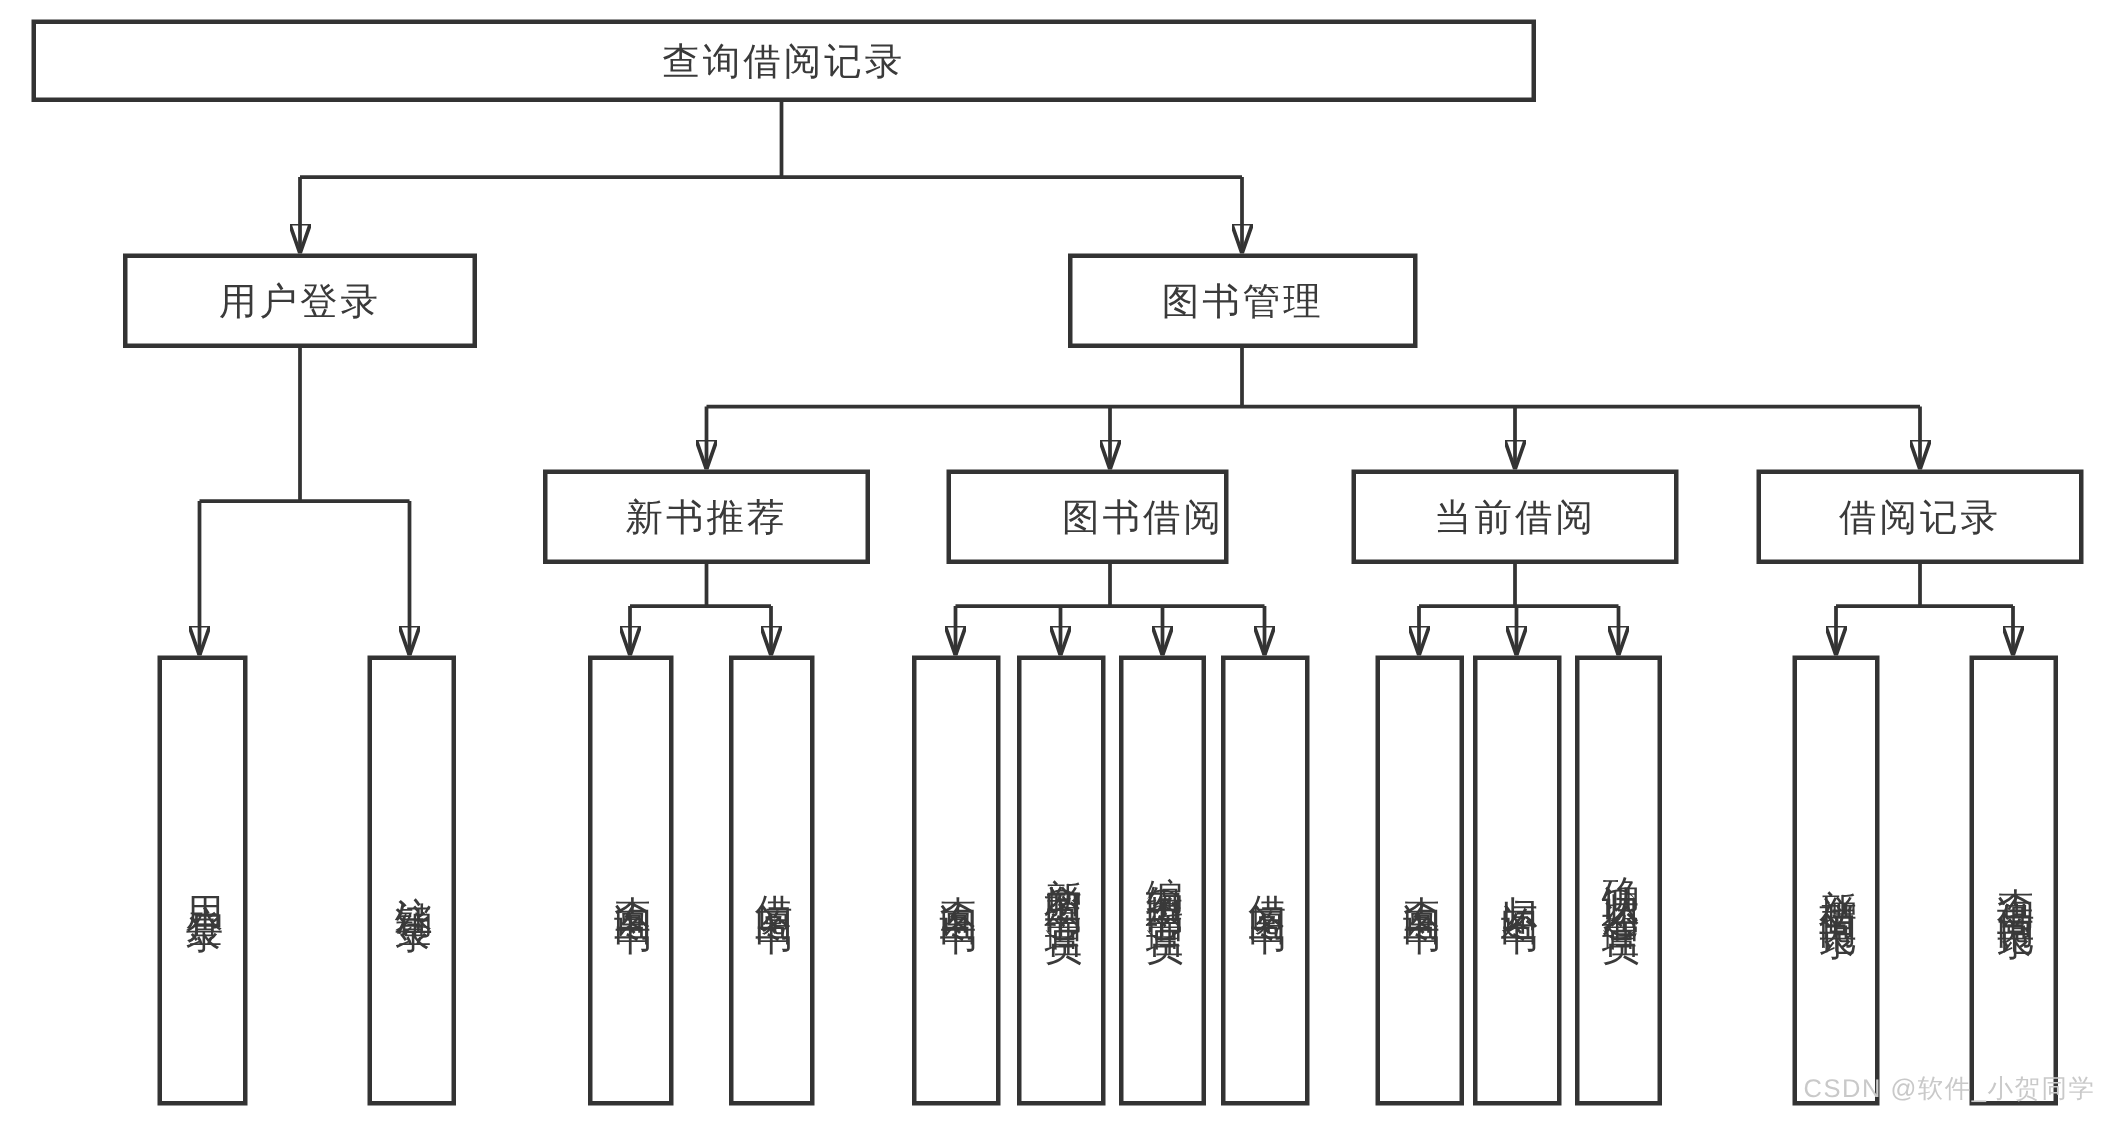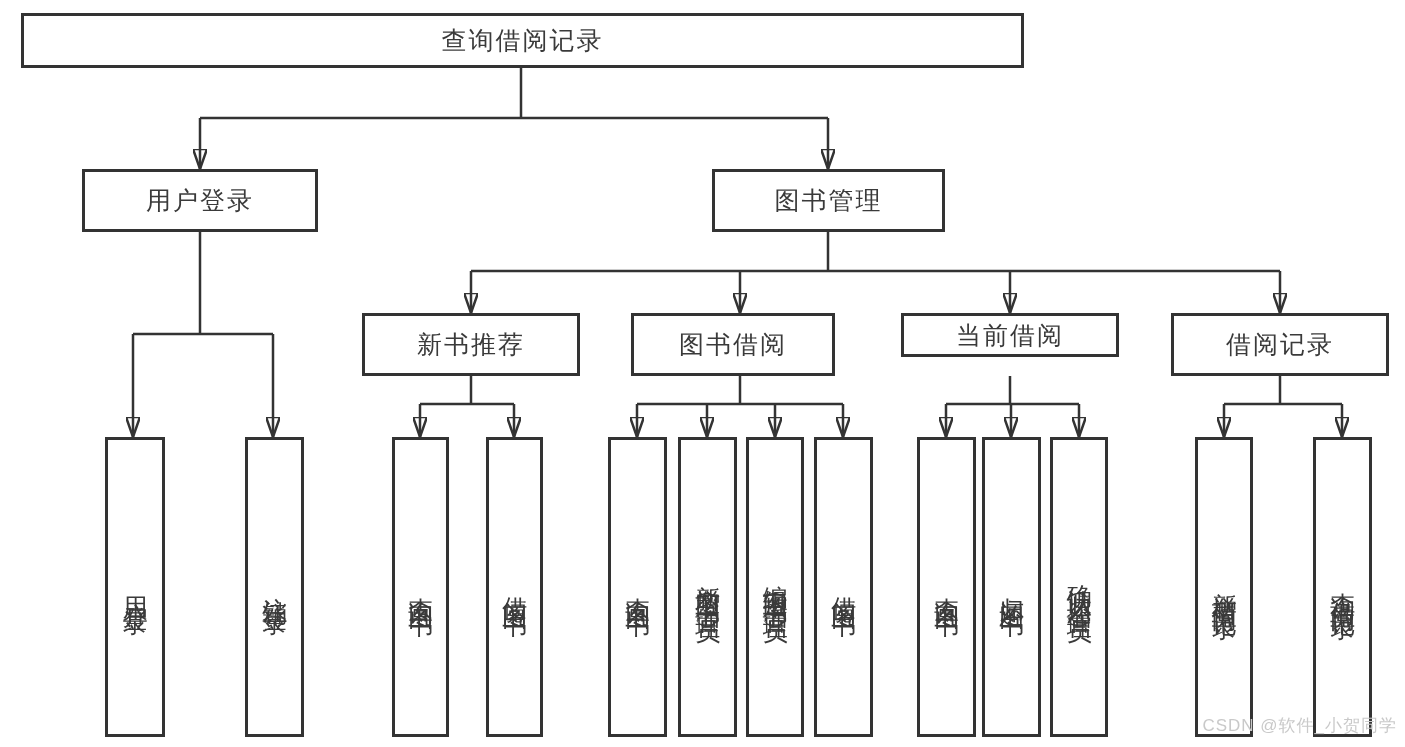--- a/index.html
+++ b/index.html
@@ -93,24 +93,24 @@
   <div class="hnode" style="left:82px;top:169px;width:236px;height:63px;">
     <span>用户登录</span>
   </div>
   <div class="hnode" style="left:362px;top:313px;width:218px;height:63px;">
     <span>新书推荐</span>
   </div>
 
   <div class="hnode" style="left:712px;top:169px;width:233px;height:63px;">
     <span>图书管理</span>
   </div>
-  <div class="hnode" style="left:631px;top:313px;width:204px;height:63px;">
+  <div class="hnode" style="left:631px;top:313px;width:188px;height:63px;justify-content:flex-end;">
     <span>图书借阅</span>
   </div>
-  <div class="hnode" style="left:901px;top:313px;width:218px;height:44px;">
+  <div class="hnode" style="left:901px;top:313px;width:218px;height:63px;">
     <span>当前借阅</span>
   </div>
   <div class="hnode" style="left:1171px;top:313px;width:218px;height:63px;text-align:right;">
     <span>借阅记录</span>
   </div>
 
   <div class="leaf" style="left:105px;width:60px;">
     <span>用户登录</span>
   </div>
   <div class="leaf" style="left:245px;width:59px;">

